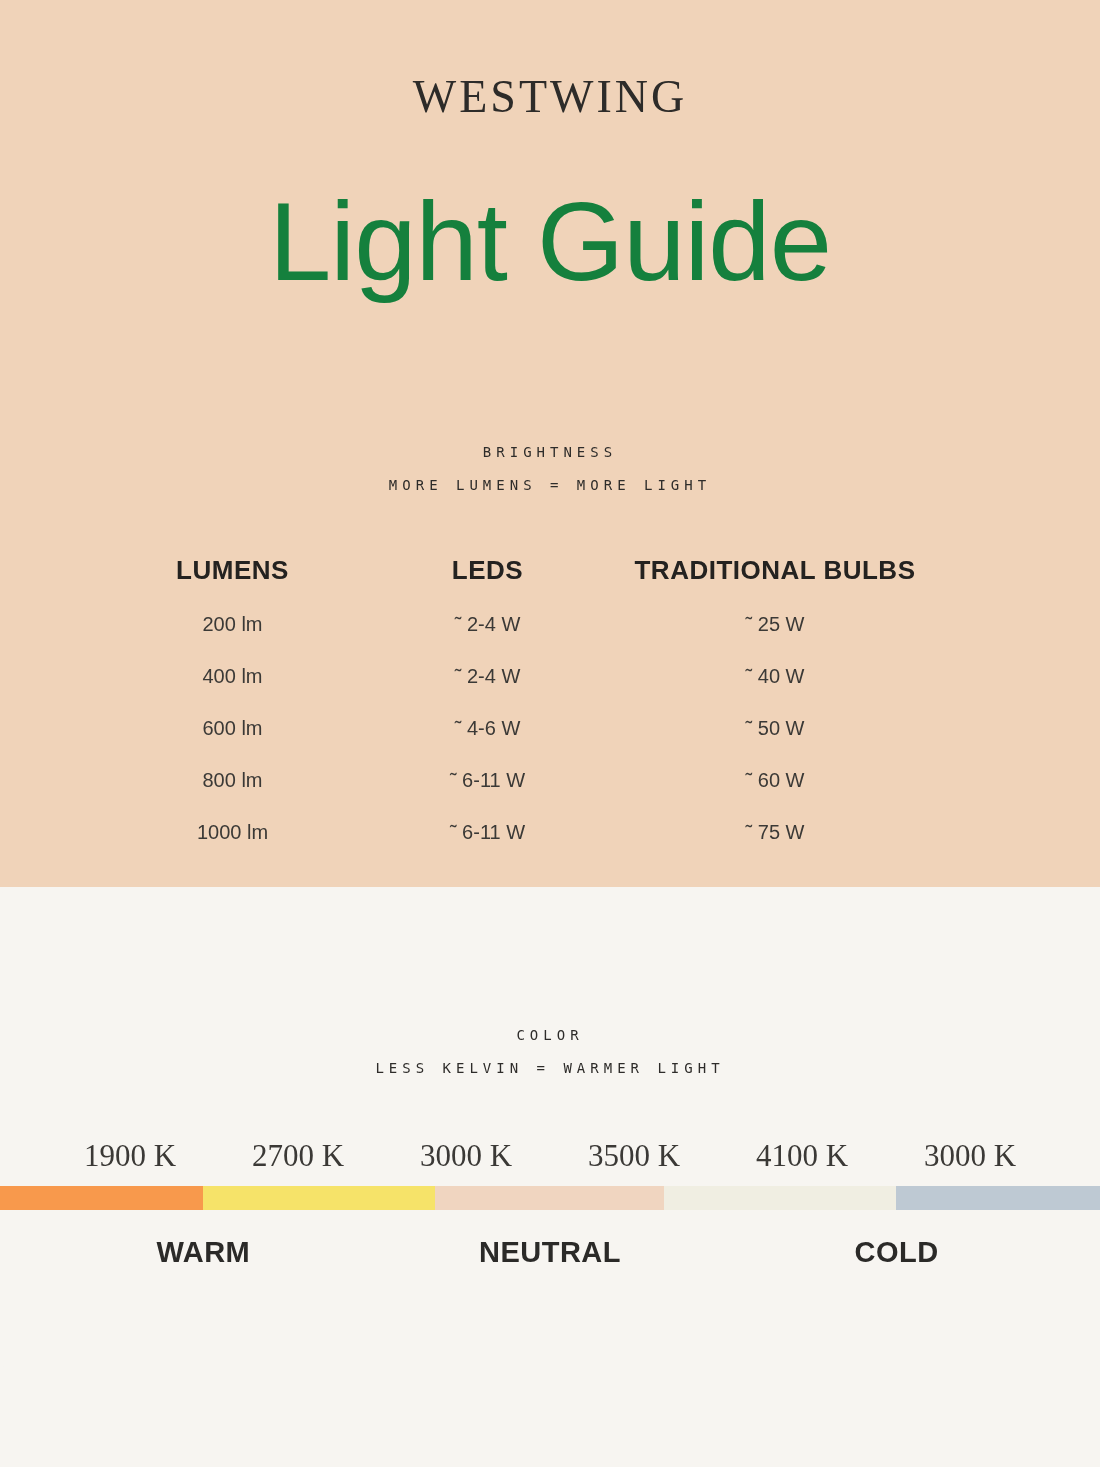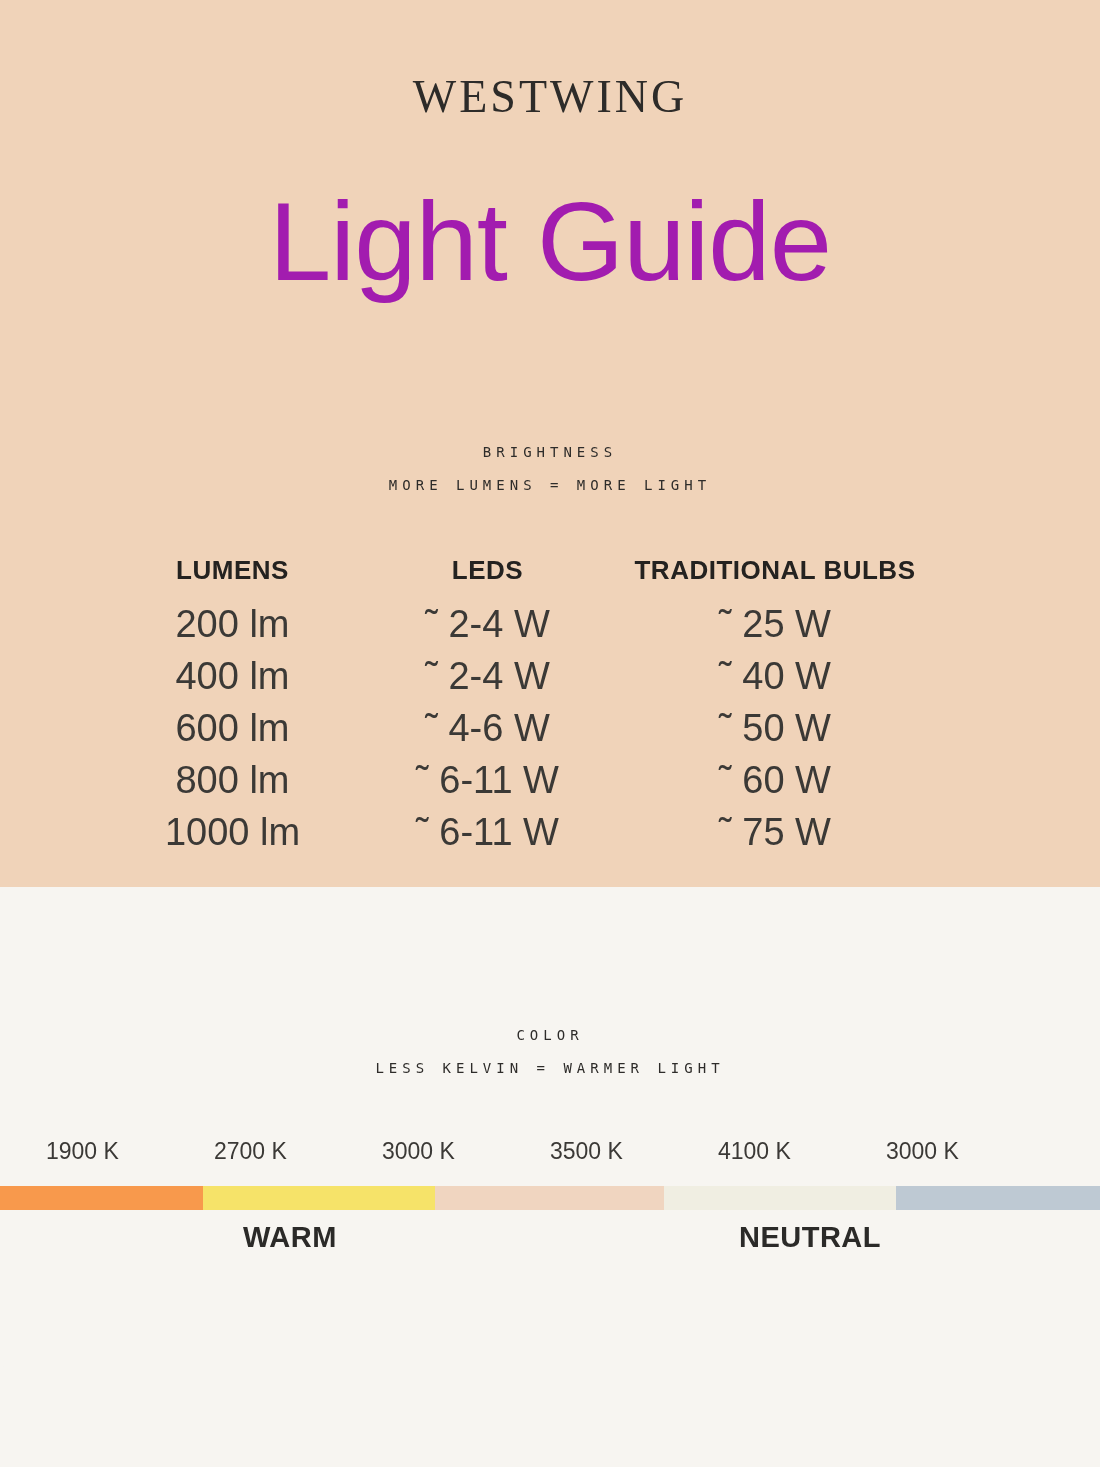--- a/index.html
+++ b/index.html
@@ -41,21 +41,21 @@
     color: #2D2B29;
   }
   .page-title {
     position: absolute;
     top: 180px;
     left: 0;
     width: 100%;
     font-size: 112px;
     font-weight: 400;
     letter-spacing: -1px;
-    color: #a21caf;
+    color: #15803d;
     line-height: 1.1;
   }
   .mono-head {
     position: absolute;
     left: 0;
     width: 100%;
     font-family: "DejaVu Sans Mono", "Liberation Mono", monospace;
     font-size: 14px;
     letter-spacing: 5px;
     line-height: 33px;
@@ -77,51 +77,52 @@
   .t-row.head {
     height: 36px;
     margin-bottom: 10px;
     font-size: 26px;
     font-weight: 700;
     letter-spacing: 0.5px;
     color: #242220;
   }
   .t-row.data {
     height: 52px;
-    font-size: 38px;
+    font-size: 20px;
     font-weight: 400;
     color: #3B3936;
   }
   .t-cell { text-align: center; }
   .kelvin-row {
     position: absolute;
     top: 251px;
     left: 46px;
     right: 46px;
     display: flex;
   }
   .kelvin-label {
     flex: 1 1 0;
-    text-align: left;
-    font-size: 23px;
+    text-align: center;
+    font-size: 31px;
     font-weight: 400;
     color: #3B3936;
+    font-family: Liberation Serif, serif;
   }
   .scale-bar {
     position: absolute;
     top: 299px;
     left: 0;
     right: 0;
     height: 24px;
     display: flex;
   }
   .scale-seg { height: 100%; }
   .temp-row {
     position: absolute;
-    top: 334px;
+    top: 349px;
     left: 30px;
     right: 30px;
     display: flex;
   }
   .temp-label {
     flex: 1 1 0;
     text-align: center;
     font-size: 29px;
     font-weight: 700;
     letter-spacing: 0.5px;
@@ -193,14 +194,15 @@
     <div class="scale-seg" style="background-color: rgb(248, 153, 76); width: 18.45%;"></div>
     <div class="scale-seg" style="background-color: rgb(246, 227, 105); width: 21.1%;"></div>
     <div class="scale-seg" style="background-color: rgb(240, 213, 192); width: 20.8%;"></div>
     <div class="scale-seg" style="background-color: rgb(240, 238, 226); width: 21.1%;"></div>
     <div class="scale-seg" style="background-color: rgb(190, 201, 211); width: 18.55%;"></div>
   </div>
 
   <div class="temp-row">
     <div class="temp-label">WARM</div>
     <div class="temp-label">NEUTRAL</div>
+    <div class="temp-label">COLD</div>
   </div>
 </div>
 
 </body></html>

